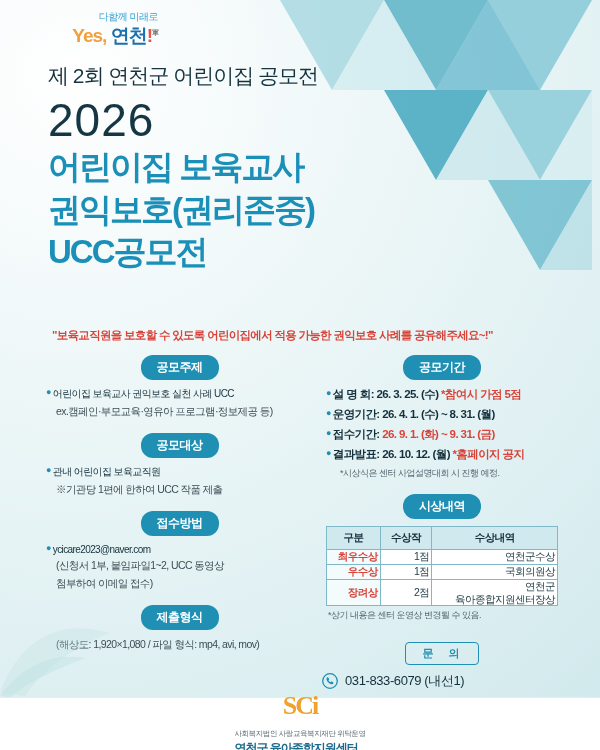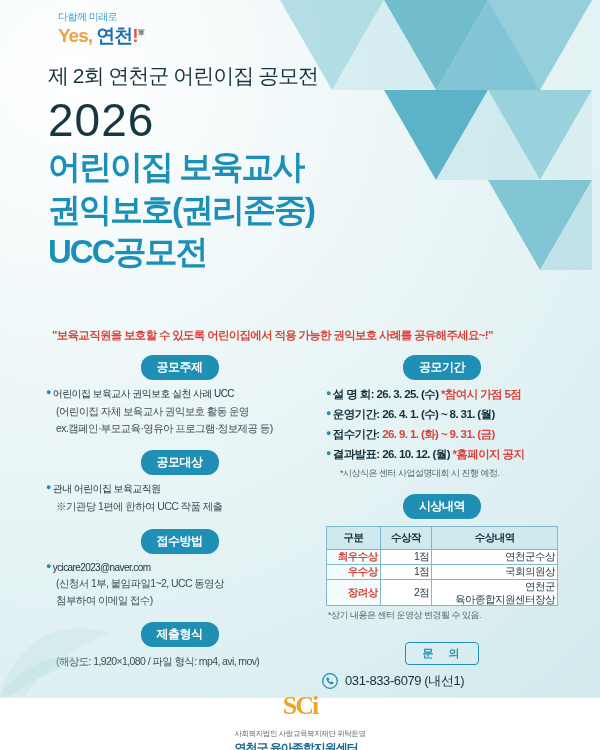--- a/index.html
+++ b/index.html
@@ -25,24 +25,24 @@
     position: absolute;
     top: 0;
     right: 0;
     width: 320px;
     height: 330px;
     overflow: hidden;
   }
   
   .logo-box {
     position: absolute;
-    left: 58px;
+    left: 38px;
     top: 10px;
     width: 120px;
-    text-align: left;
+    text-align: right;
   }
   .logo-top {
     font-size: 10px;
     color: #2c9fd4;
     letter-spacing: -0.5px;
     margin-bottom: 2px;
   }
   .logo-main {
     font-size: 19px;
     font-weight: bold;
@@ -319,21 +319,20 @@
     <div class="t-big dark">UCC공모전</div>
   </div>
 
   <div class="t-quote">"보육교직원을 보호할 수 있도록 어린이집에서 적용 가능한 권익보호 사례를 공유해주세요~!"</div>
 
   <div class="col-left">
 
     <div class="blk">
       <div class="pill-wrap"><span class="pill">공모주제</span></div>
       <div class="bullet">어린이집 보육교사 권익보호 실천 사례 UCC</div>
-      <div class="note">(어린이집 자체 보육교사 권익보호 활동 운영</div>
       <div class="note">ex.캠페인·부모교육·영유아 프로그램·정보제공 등)</div>
     </div>
 
     <div class="blk">
       <div class="pill-wrap"><span class="pill">공모대상</span></div>
       <div class="bullet">관내 어린이집 보육교직원</div>
       <div class="note">※기관당 1편에 한하여 UCC 작품 제출</div>
     </div>
 
     <div class="blk">

